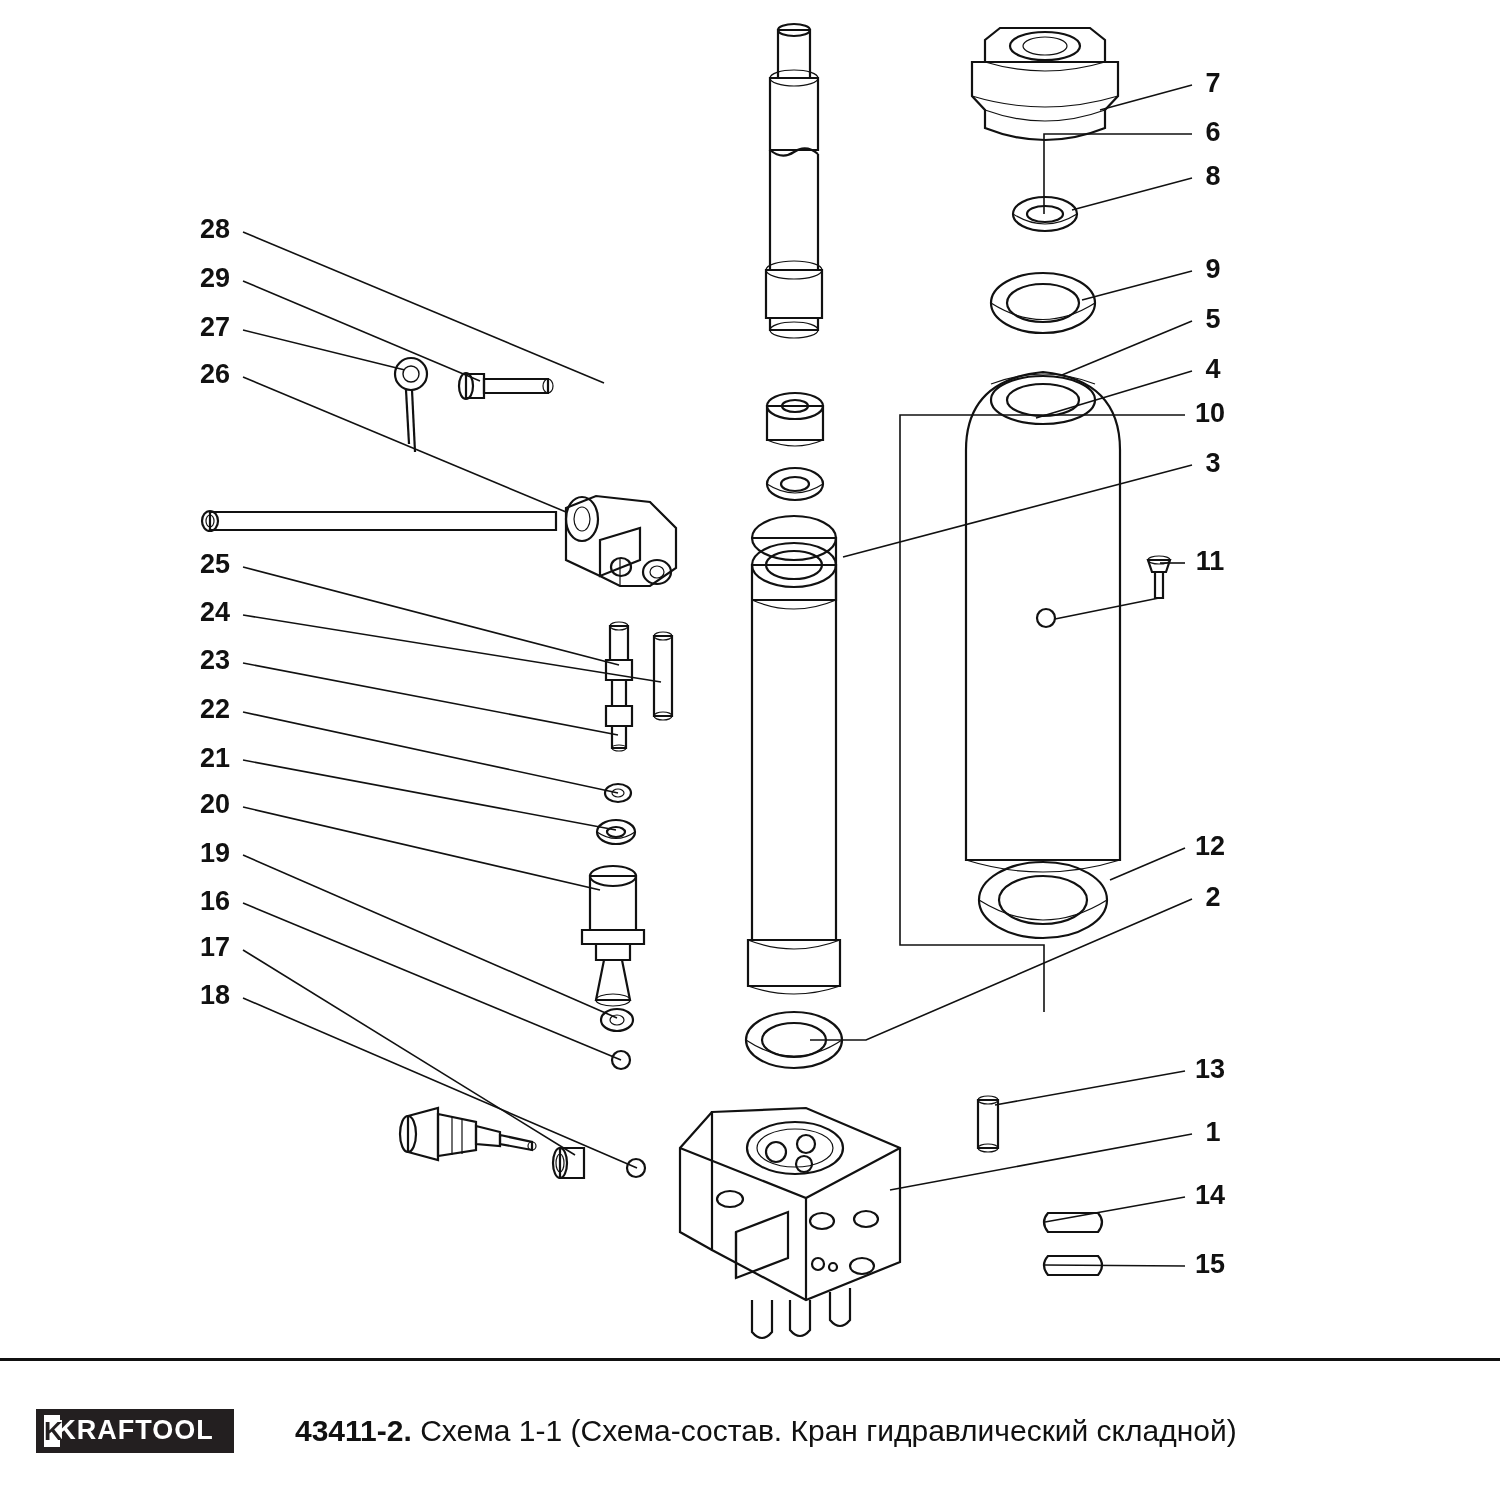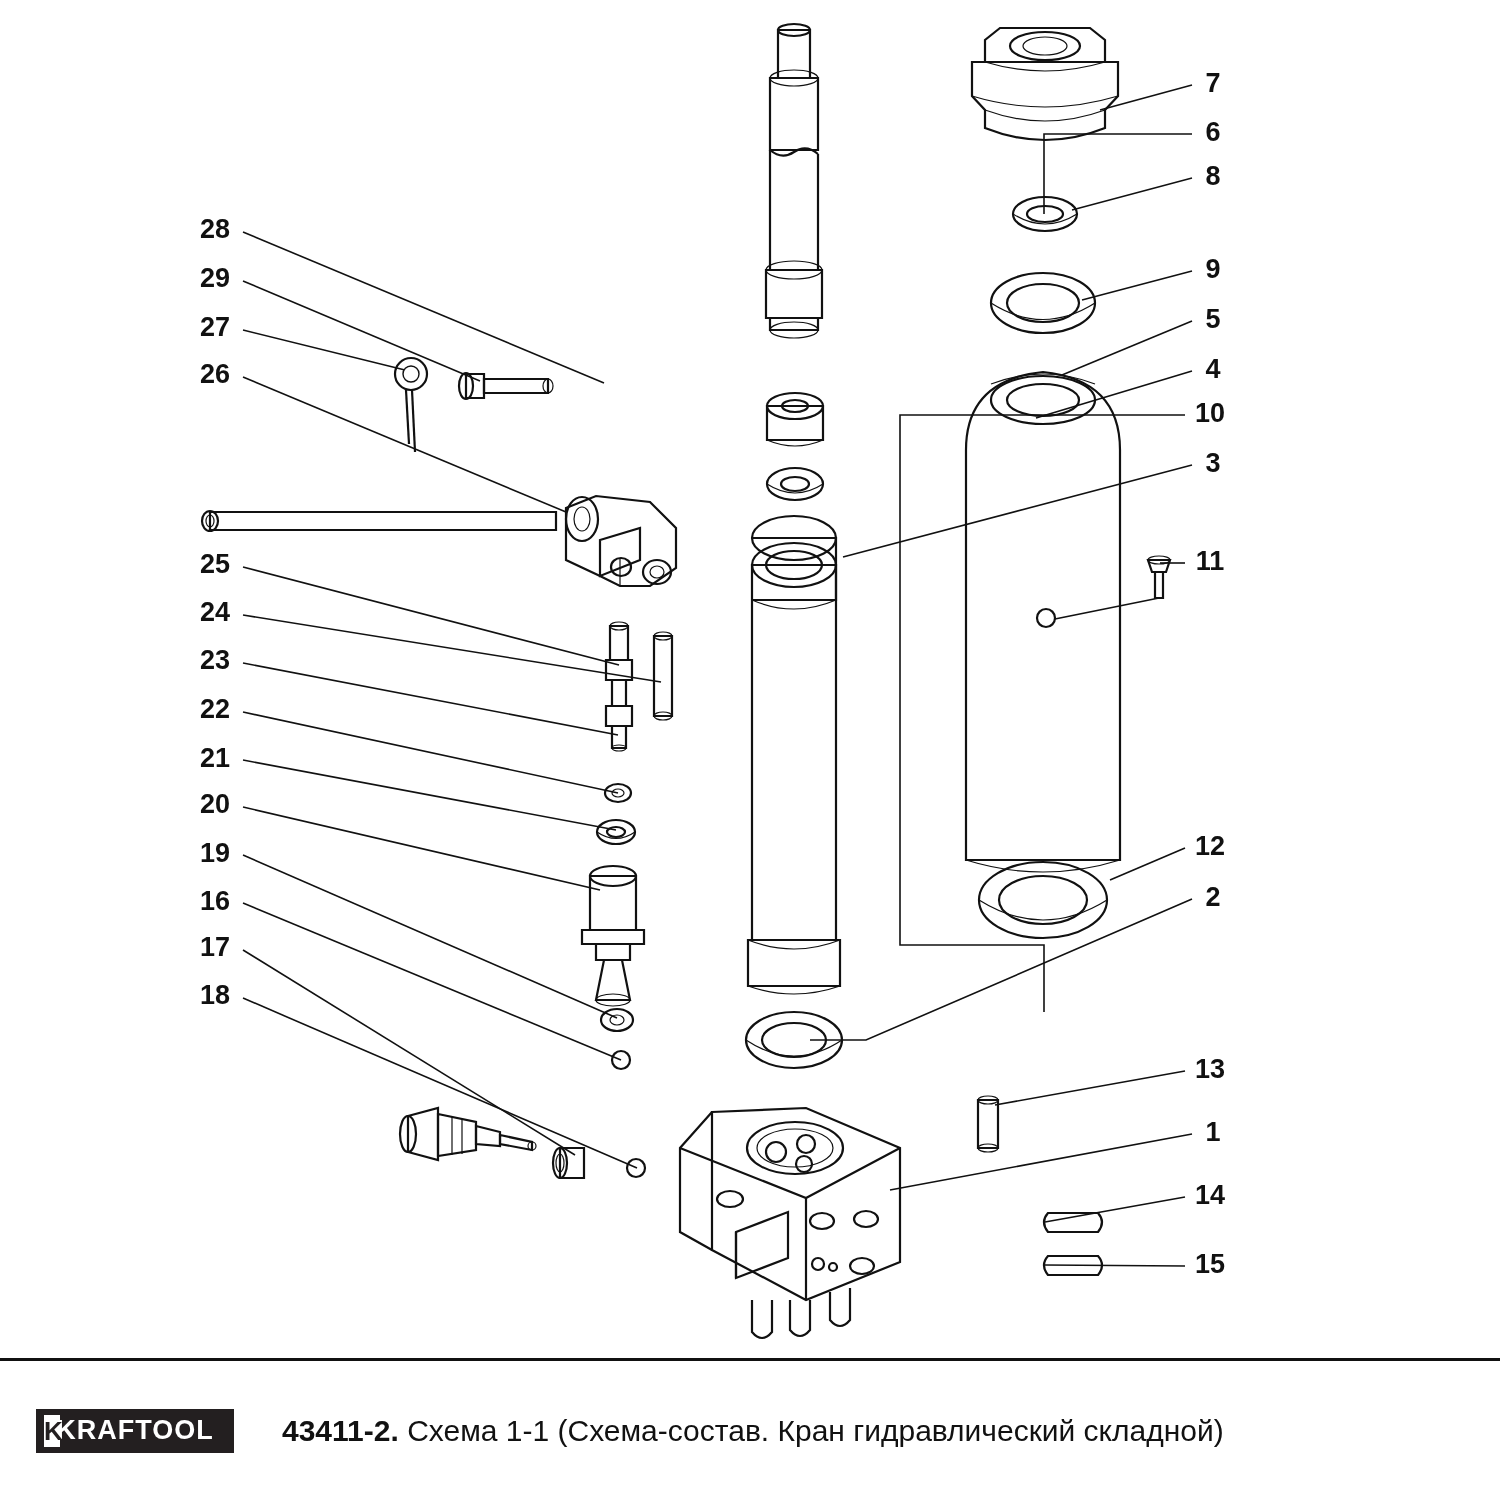--- a/index.html
+++ b/index.html
@@ -94,21 +94,21 @@
     width: 16px;
     height: 32px;
     background: #ffffff;
     color: #231f20;
     font-size: 26px;
     line-height: 32px;
     text-align: center;
     font-weight: bold;
   }
   .footer-caption {
-    margin-left: 48px;
+    margin-left: 61px;
     font-size: 30px;
     color: #111111;
     white-space: nowrap;
   }
   .footer-caption .code {
     font-weight: bold;
   }
 </style>
 </head>
 <body>

